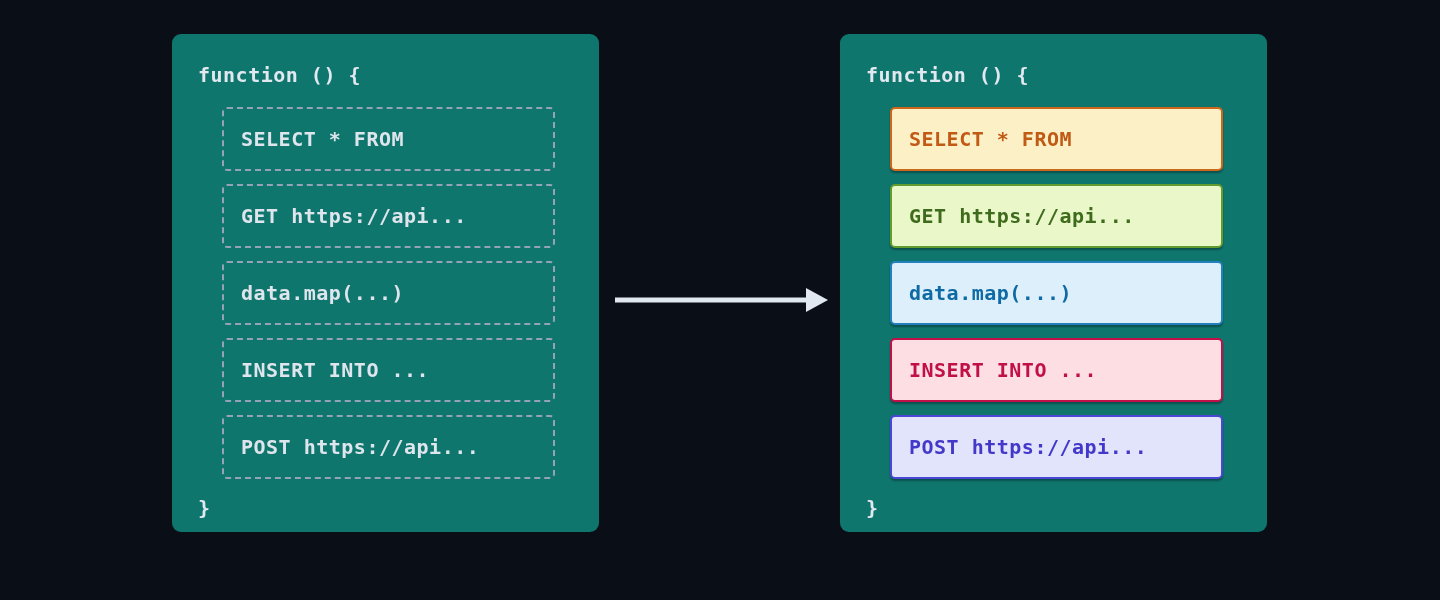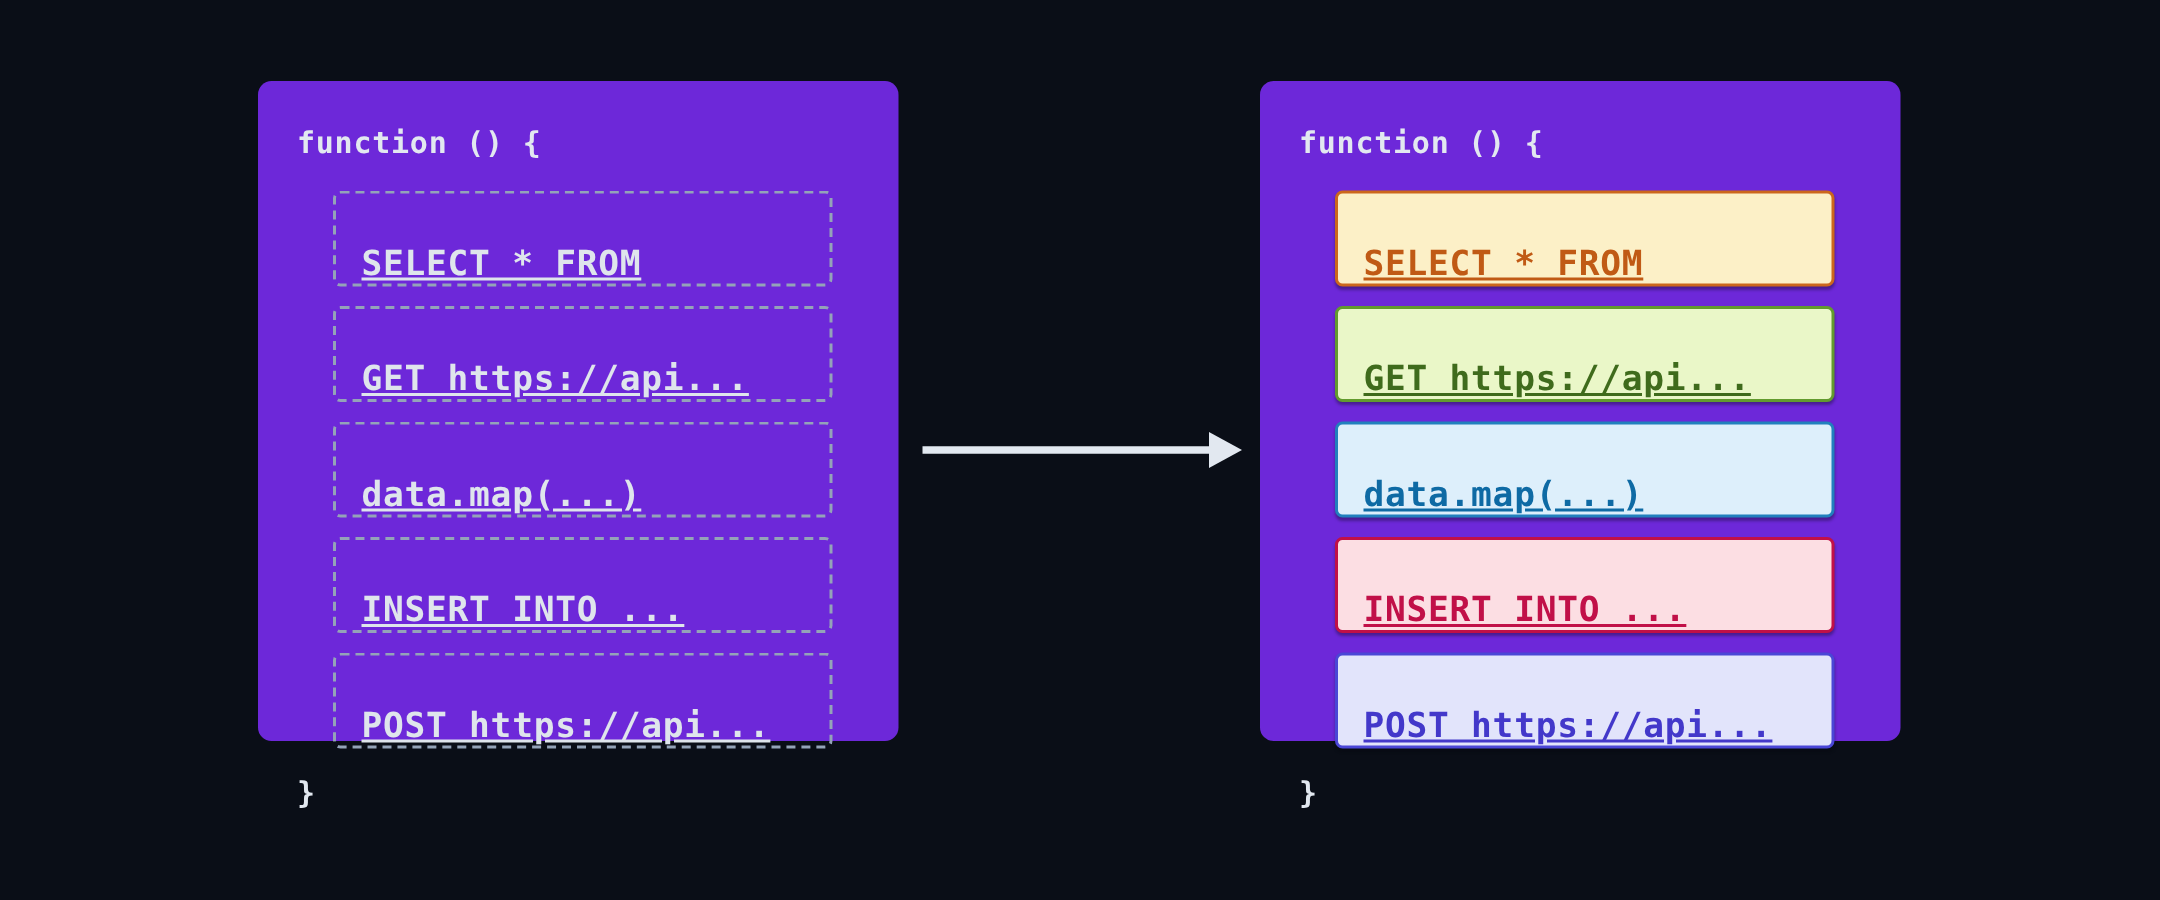--- a/index.html
+++ b/index.html
@@ -6,49 +6,48 @@
   html, body { width: 1440px; height: 600px; }
   body {
     background: #0a0e17;
     font-family: "DejaVu Sans Mono", "Liberation Mono", monospace;
     font-weight: 700;
     position: relative;
     overflow: hidden;
   }
   .panel {
     position: absolute;
-    top: 54px;
+    top: 34px;
     width: 427px;
-    height: 440px;
-    background: #6d28d9;
+    height: 498px;
+    background: #0f766e;
     border-radius: 9px;
   }
   .panel-left  { left: 172px; }
   .panel-right { left: 840px; }
   .fn-line {
     margin: 31px 0 0 26px;
     font-size: 20px;
     line-height: 20px;
     color: #e2e8f0;
     letter-spacing: 0.5px;
   }
   .stack {
     margin: 22px 0 0 50px;
     width: 333px;
   }
   .snippet-box {
     height: 64px;
     margin-bottom: 13px;
     display: flex;
-    align-items: flex-end;
+    align-items: center;
     padding-left: 17px;
-    font-size: 23px;
+    font-size: 20px;
     border-radius: 5px;
     letter-spacing: 0.5px;
-    text-decoration: underline;
   }
   .snippet-box.dashed {
     border: 2px dashed #94a3b8;
     background: transparent;
     color: #dfe5ec;
   }
   .snippet-box.solid {
     border: 2px solid;
     box-shadow: 0 2px 2px rgba(5, 8, 15, 0.35);
   }

